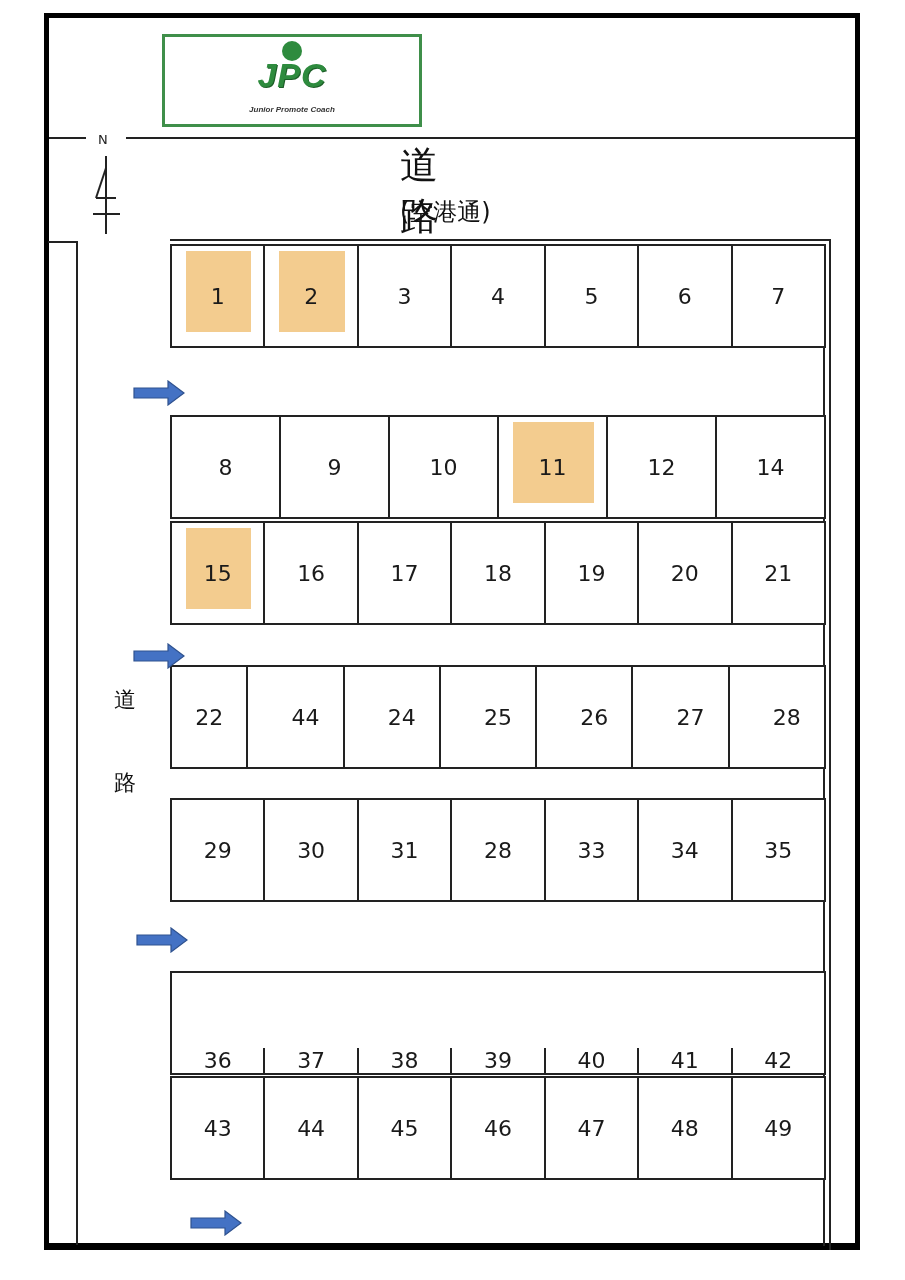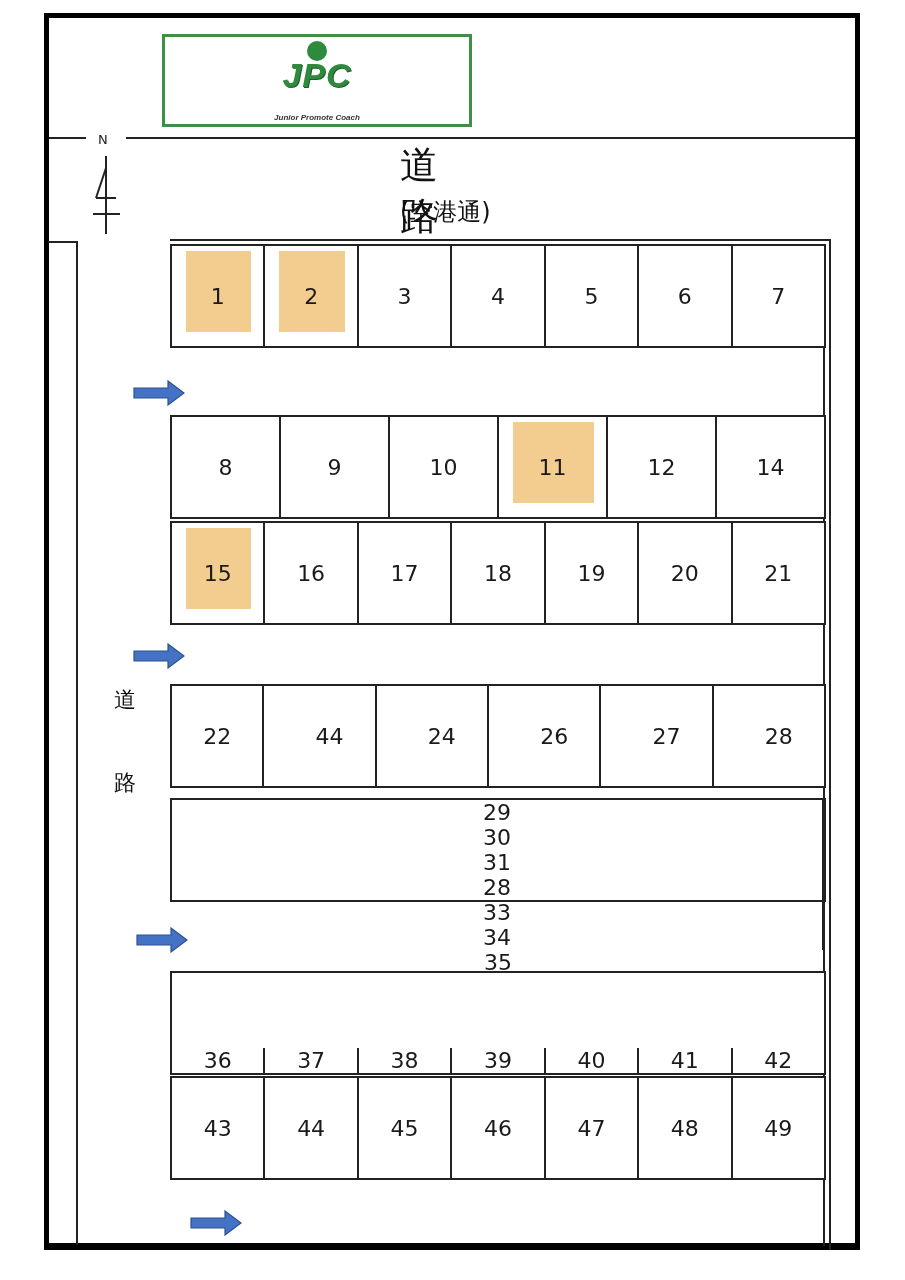--- a/index.html
+++ b/index.html
@@ -1,24 +1,24 @@
 <!DOCTYPE html>
 <html><head>
 <meta charset="utf-8">
 <style>
   html, body { margin:0; padding:0; background:#ffffff; }
   body { width:905px; height:1280px; position:relative; overflow:hidden; font-family:"DejaVu Sans", sans-serif; color:#1a1a1a; }
   .abs { position:absolute; box-sizing:border-box; }
   .outer-frame { left:44px; top:13px; width:816px; height:1237px; border:5px solid #000; border-bottom-width:7px; }
   .top-road-line { left:49px; top:137px; width:806px; height:2px; background:#222; }
   .left-road-line { left:48px; top:241px; width:30px; height:1004px; border-top:2px solid #222; border-right:2px solid #222; }
-  .logo-box { left:162px; top:34px; width:310px; height:93px; border:3px solid #3f8f4a; background:#fff; }
+  .logo-box { left:162px; top:34px; width:260px; height:93px; border:3px solid #3f8f4a; background:#fff; }
   .logo-inner { position:absolute; left:0; right:0; top:4px; text-align:center; }
   .logo-text { font-family:"Liberation Sans", sans-serif; font-weight:900; font-style:italic; font-size:34px; color:#2e8b3e; letter-spacing:1px; line-height:40px; text-shadow:1px 1px 0 #1d5e28; }
-  .logo-sub { font-family:"Liberation Sans", sans-serif; font-style:italic; font-weight:bold; font-size:8px; color:#333; margin-top:18px; }
+  .logo-sub { font-family:"Liberation Sans", sans-serif; font-style:italic; font-weight:bold; font-size:8px; color:#333; margin-top:10px; }
   .logo-figure { width:20px; height:20px; border-radius:50%; background:#2e8b3e; margin:0 auto -6px auto; }
   .compass { left:86px; top:128px; width:40px; height:110px; background:#fff; }
   .compass-n { position:absolute; left:12px; top:4px; font-size:13px; font-family:"DejaVu Sans", sans-serif; color:#222; }
   .road-title { left:400px; top:140px; width:140px; font-size:38px; letter-spacing:30px; color:#111; font-family:"DejaVu Sans", sans-serif; }
   .road-sub { left:400px; top:196px; width:140px; text-align:left; font-size:24px; color:#111; }
   .side-road-char { left:108px; width:34px; text-align:center; font-size:22px; color:#111; }
   .lot-outer { left:170px; top:239px; width:661px; height:1011px; border-top:2px solid #222; border-right:2px solid #222; }
   .lot-inner-right { left:823px; top:246px; width:2px; height:1000px; background:#222; }
   .row { left:170px; width:656px; height:104px; display:flex; border:2px solid #222; background:#fff; }
   .cell { flex:1; border-right:2px solid #222; display:flex; align-items:center; justify-content:center; position:relative; font-size:22px; font-family:"DejaVu Sans", sans-serif; color:#1a1a1a; }
@@ -125,41 +125,44 @@
       <div class="cell">
         <span class="num">19</span>
       </div>
       <div class="cell">
         <span class="num">20</span>
       </div>
       <div class="cell">
         <span class="num">21</span>
       </div>
     </div>
-    <div class="abs row" style="top: 684px; gap: 20px;">
+    <div class="abs row" style="top: 665px; gap: 20px;">
       <div class="cell">
         <span class="num">22</span>
       </div>
       <div class="cell">
         <span class="num">44</span>
       </div>
       <div class="cell">
         <span class="num">24</span>
       </div>
       <div class="cell">
+        <span class="num">25</span>
+      </div>
+      <div class="cell">
         <span class="num">26</span>
       </div>
       <div class="cell">
         <span class="num">27</span>
       </div>
       <div class="cell">
         <span class="num">28</span>
       </div>
     </div>
-    <div class="abs row" style="top: 798px; flex-direction: column;">
+    <div class="abs row" style="top: 798px;">
       <div class="cell">
         <span class="num">29</span>
       </div>
       <div class="cell">
         <span class="num">30</span>
       </div>
       <div class="cell">
         <span class="num">31</span>
       </div>
       <div class="cell">

